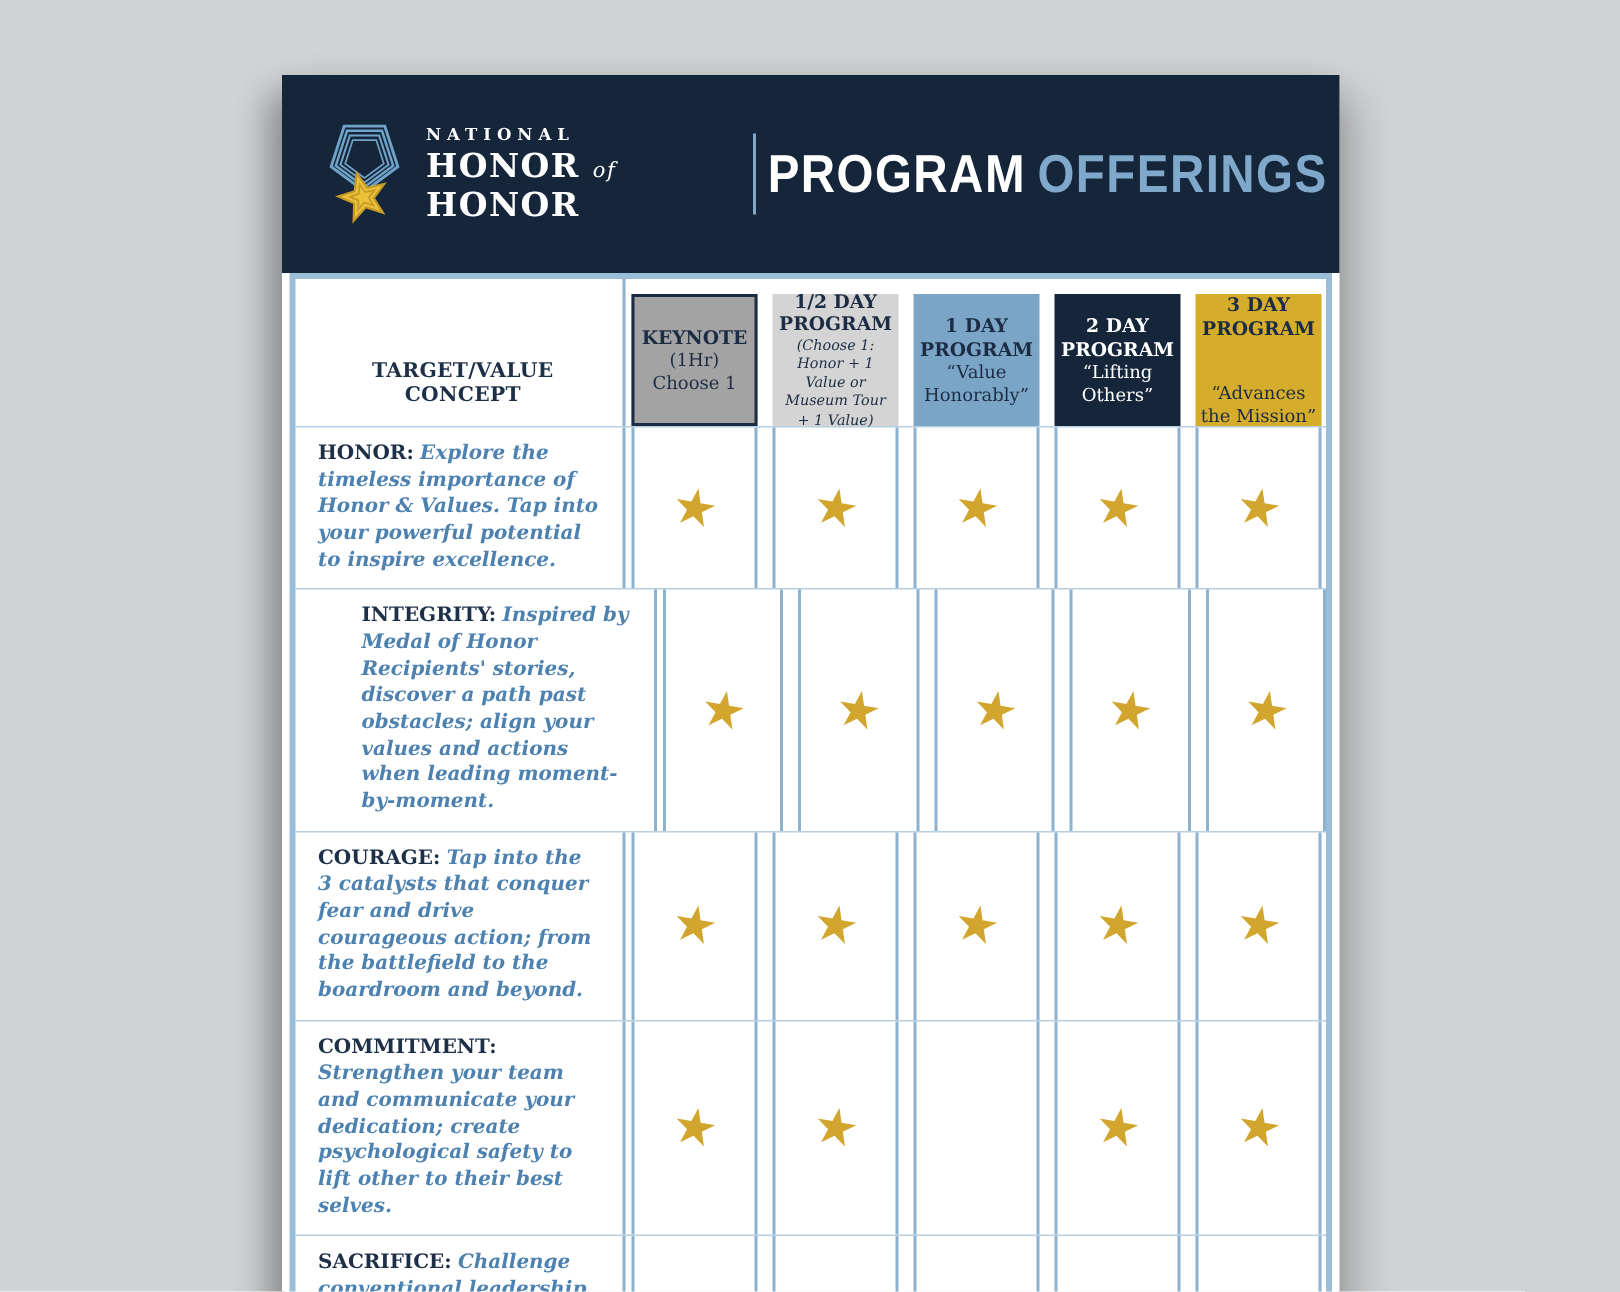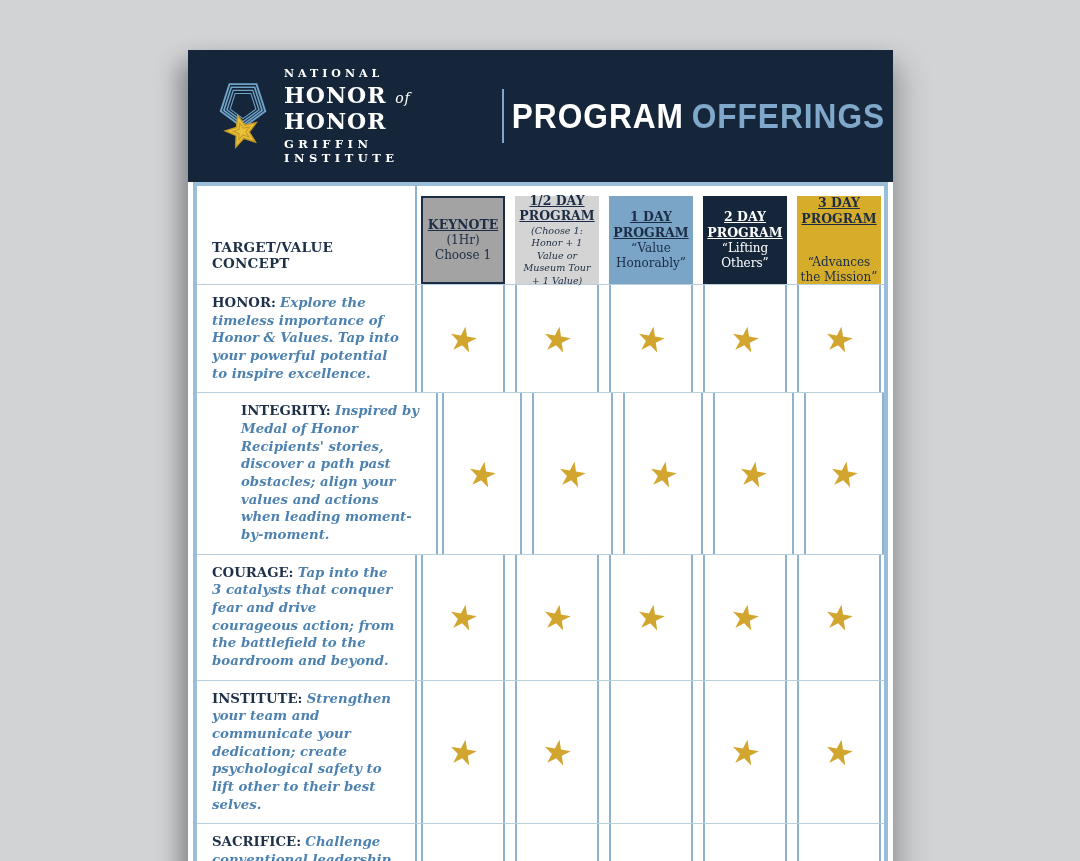--- a/index.html
+++ b/index.html
@@ -57,29 +57,30 @@
     font-family:"DejaVu Sans", sans-serif;
     font-size:34px;color:#d2a62e;line-height:1;
     transform:rotate(10deg);display:inline-block;
   }
   
   .hdr-row{height:98px;display:flex;align-items:flex-end;border-bottom:1px solid #b7cfdf;}
   .hdr-label{
     width:220px;box-sizing:border-box;border-right:2px solid #8cb2d0;
     height:100%;display:flex;flex-direction:column;justify-content:flex-end;
     padding:0 10px 13px 15px;
+    text-align:center;
   }
   .hdr-label-text{font-weight:bold;font-size:13.5px;color:#1d3048;letter-spacing:0.2px;}
   .hbox{
     width:84px;height:88px;box-sizing:border-box;margin-left:10px;margin-bottom:0;
     display:flex;flex-direction:column;justify-content:center;align-items:center;
     text-align:center;padding:2px 3px;
   }
   .hbox.first{margin-left:4px;}
-  .hbox-title{font-weight:bold;font-size:12.5px;line-height:1.25;text-decoration:underline;}
+  .hbox-title{font-weight:bold;font-size:12.5px;line-height:1.25;}
   .hbox-sub{font-size:12px;line-height:1.25;margin-top:1px;}
   .hbox[data-col="0"] .hbox-sub{margin-top:0;}
   .hbox[data-col="1"] .hbox-sub{font-style:italic;font-size:9.6px;line-height:1.3;}
   
   .row-r0{min-height:90px;}
   .row-r1{min-height:107px;padding-left:29px;}
   .row-r2{min-height:110px;}
   .row-r3{min-height:108px;}
   .row-r4{min-height:90px;}
 </style>
@@ -100,21 +101,20 @@
           </g>
           <g transform="translate(29,56) rotate(-15)">
             <path d="M0,-17 L4.5,-5.5 L16.5,-5 L7,2.5 L10.5,14 L0,7.2 L-10.5,14 L-7,2.5 L-16.5,-5 L-4.5,-5.5 Z" fill="#e9c23a" stroke="#c79a26" stroke-width="1.5"></path>
             <path d="M0,-9 L2.4,-3 L8.7,-2.6 L3.7,1.3 L5.5,7.4 L0,3.8 L-5.5,7.4 L-3.7,1.3 L-8.7,-2.6 L-2.4,-3 Z" fill="none" stroke="#c79a26" stroke-width="1.2"></path>
           </g>
         </svg>
       </span>
       <div class="logo-text">
         <div class="logo-line1">NATIONAL</div>
         <div class="logo-line2"><span>HONOR</span> <span class="of">of</span> <span>HONOR</span></div>
-        <div class="logo-line3">GRIFFIN INSTITUTE</div>
       </div>
     </div>
     <div class="header-divider"></div>
     <div class="header-title">
       <span class="t1">PROGRAM</span><span class="t2">OFFERINGS</span>
     </div>
   </div>
 
   <div class="page-body">
     <div class="tbl">
@@ -204,21 +204,21 @@
         <div class="cell-star">
             <span class="star" style="color: rgb(210, 166, 46);">★</span>
           </div>
         <div class="cell-star">
             <span class="star" style="color: rgb(210, 166, 46);">★</span>
           </div>
       </div>
 
       <div class="tbl-row row-r3">
         <div class="cell-label">
-          <p><span class="term">INSTITUTE:</span> <span class="desc">Strengthen your team and communicate your dedication; create psychological safety to lift other to their best selves.</span></p>
+          <p><span class="term">COMMITMENT:</span> <span class="desc">Strengthen your team and communicate your dedication; create psychological safety to lift other to their best selves.</span></p>
         </div>
         <div class="cell-star first">
             <span class="star" style="color: rgb(210, 166, 46);">★</span>
           </div>
         <div class="cell-star">
             <span class="star" style="color: rgb(210, 166, 46);">★</span>
           </div>
         <div class="cell-star">
             <span class="star"></span>
           </div>

